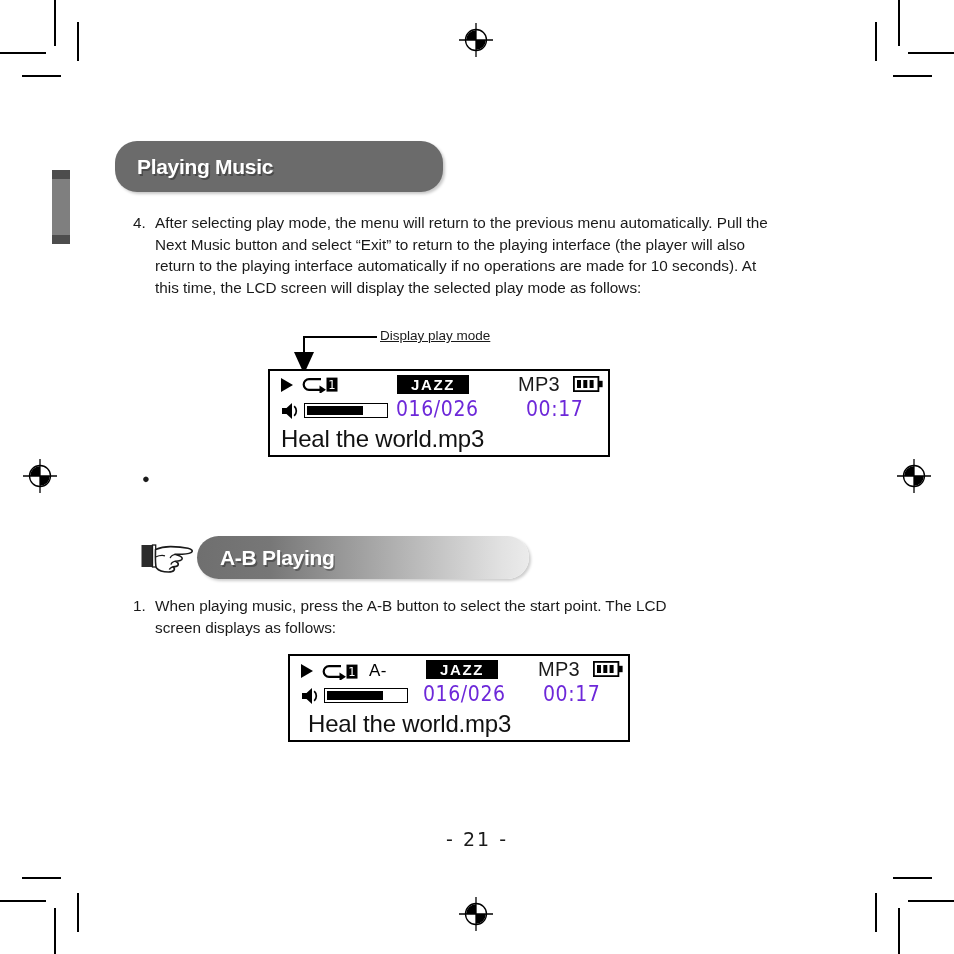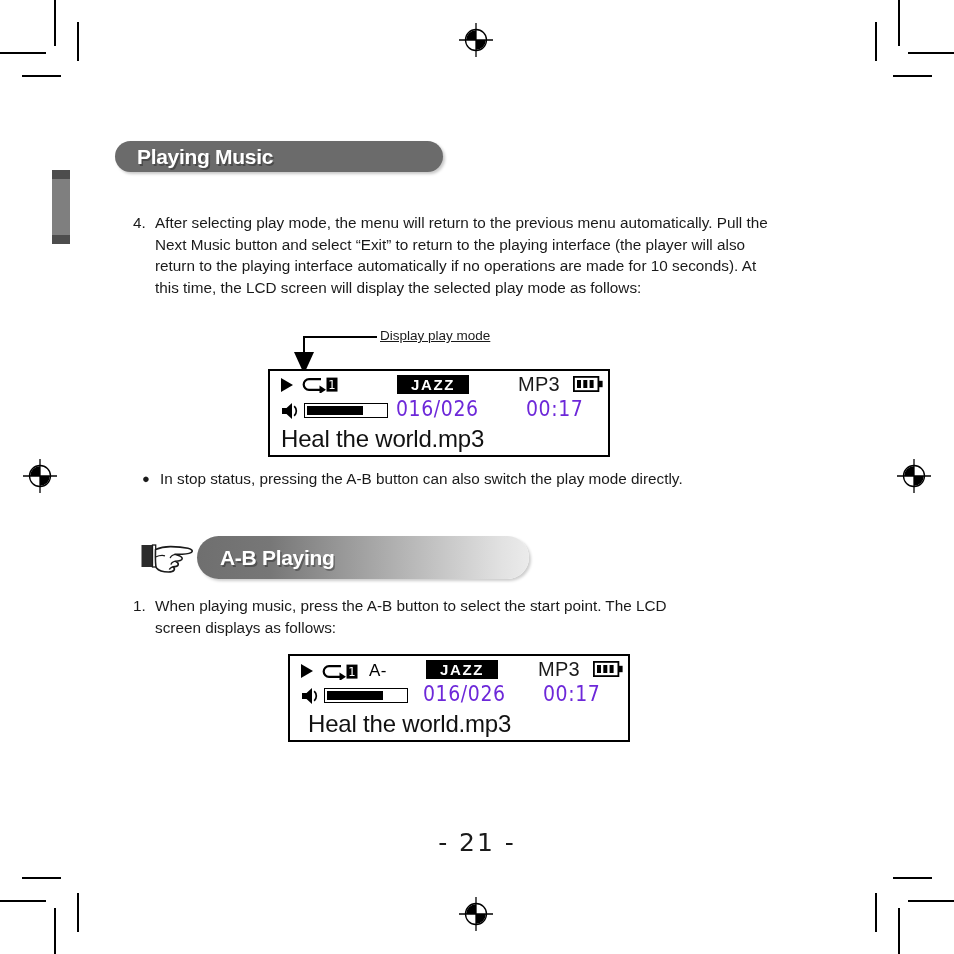--- a/index.html
+++ b/index.html
@@ -55,21 +55,21 @@
     font-weight: bold;
     color: #ffffff;
     letter-spacing: -0.3px;
     text-shadow: 1.6px 1.6px 0 rgba(0,0,0,0.30);
   }
 
   #banner-playing {
     left: 115px;
     top: 141px;
     width: 328px;
-    height: 31px;
+    height: 51px;
     background: #6b6b6b;
     box-shadow: 2px 2px 3px rgba(0,0,0,0.22);
     padding-left: 22px;
   }
 
   #banner-abrepeat {
     left: 197px;
     top: 536px;
     width: 332px;
     height: 43px;
@@ -220,21 +220,21 @@
     color: #111;
     letter-spacing: -0.2px;
   }
 
   
   .pagenum {
     position: absolute;
     left: 0; right: 0;
     top: 828px;
     text-align: center;
-    font-size: 25px;
+    font-size: 19px;
     color: #1a1a1a;
     letter-spacing: 2px;
     font-family: "DejaVu Sans", sans-serif;
   }
 </style>
 </head>
 <body>
 
 <div>
 
@@ -348,21 +348,20 @@
     <div class="lcd-num" style="left:256px; top:-1px;">00:17</div>
   </div>
 
   <div class="lcd-row3">
     <div class="lcd-title" style="left:11px; top:0px;">Heal the world.mp3</div>
   </div>
 </div>
 
 <div class="bullet-item" style="left:142px; top:468px; width:660px;">
   <span class="dot">●</span>
-  <span>In stop status, pressing the A-B button can also switch the play mode directly.</span>
 </div>
 
 <svg class="hand-icon" viewBox="0 0 56 42">
   <rect x="1.5" y="9" width="11" height="22" fill="#2b2b2b"></rect>
   <rect x="12.5" y="9" width="3.2" height="22" fill="#fff" stroke="#1a1a1a" stroke-width="1.3"></rect>
   <path d="M15.5 13.5
            C20 11.5 25 10.5 31 10.6
            C37 10.7 43 11.2 48 12.2
            C52 13 53.5 15.2 51 16.6
            C48.5 18 41 18.4 35 18.3

